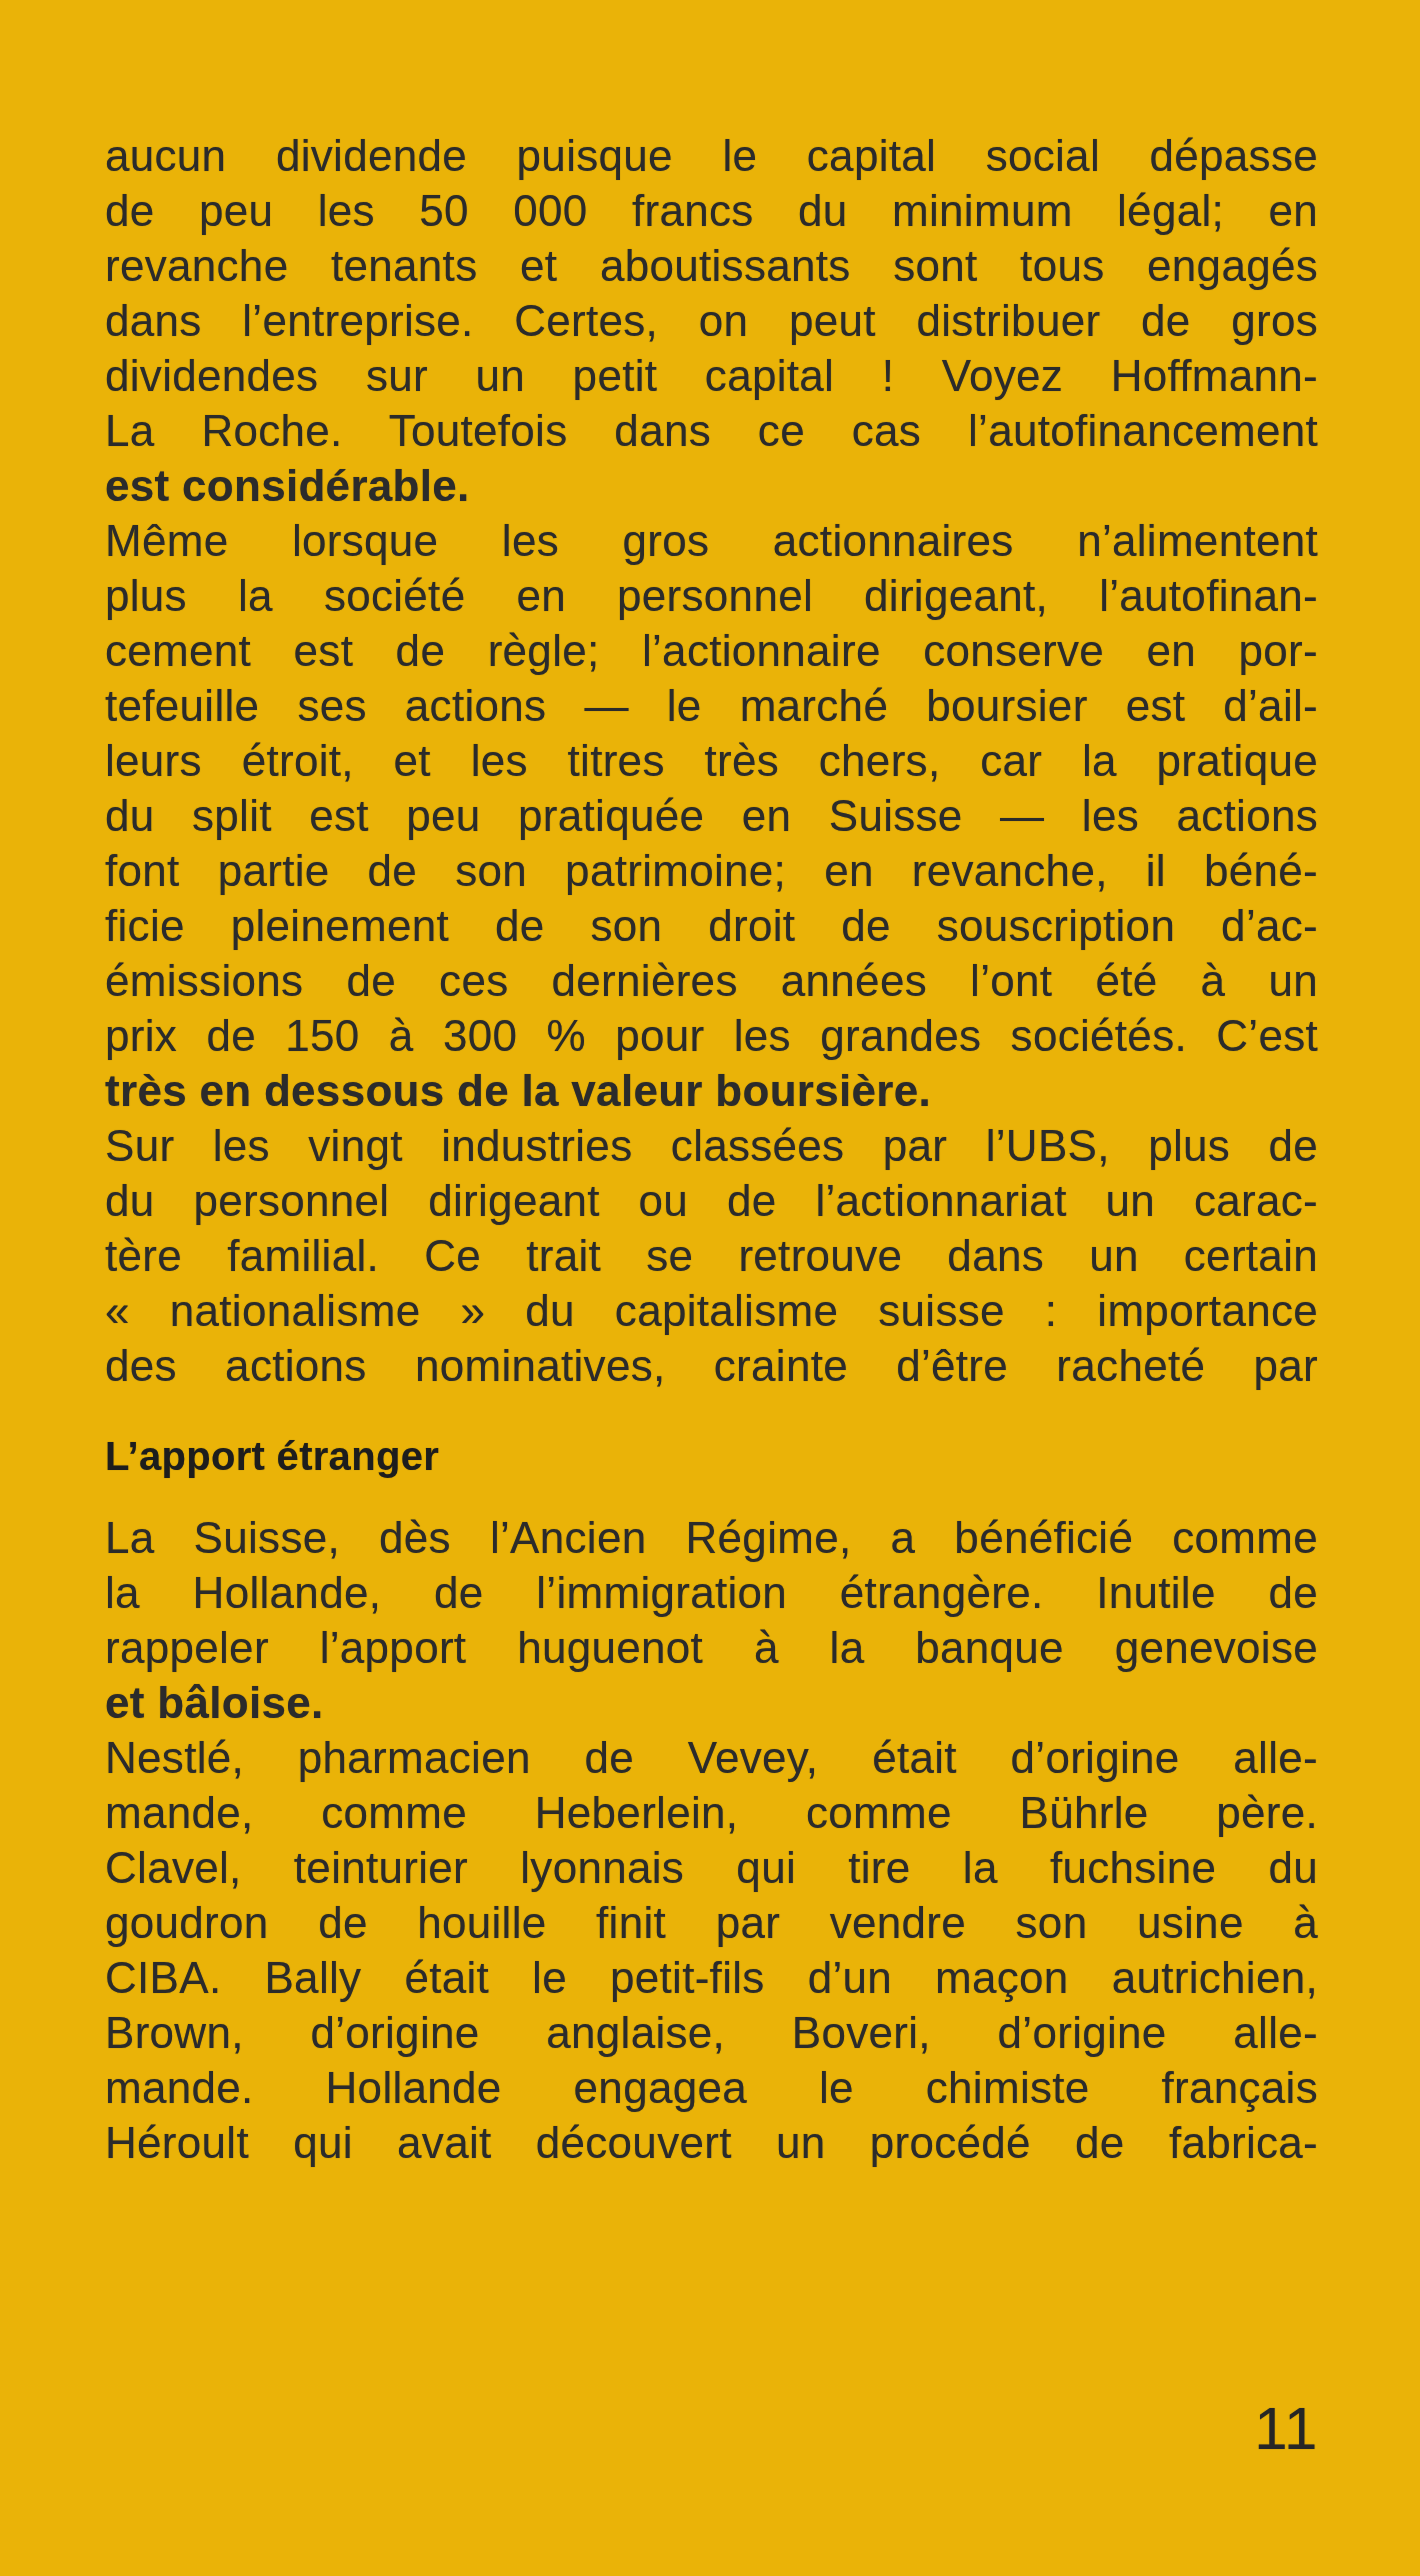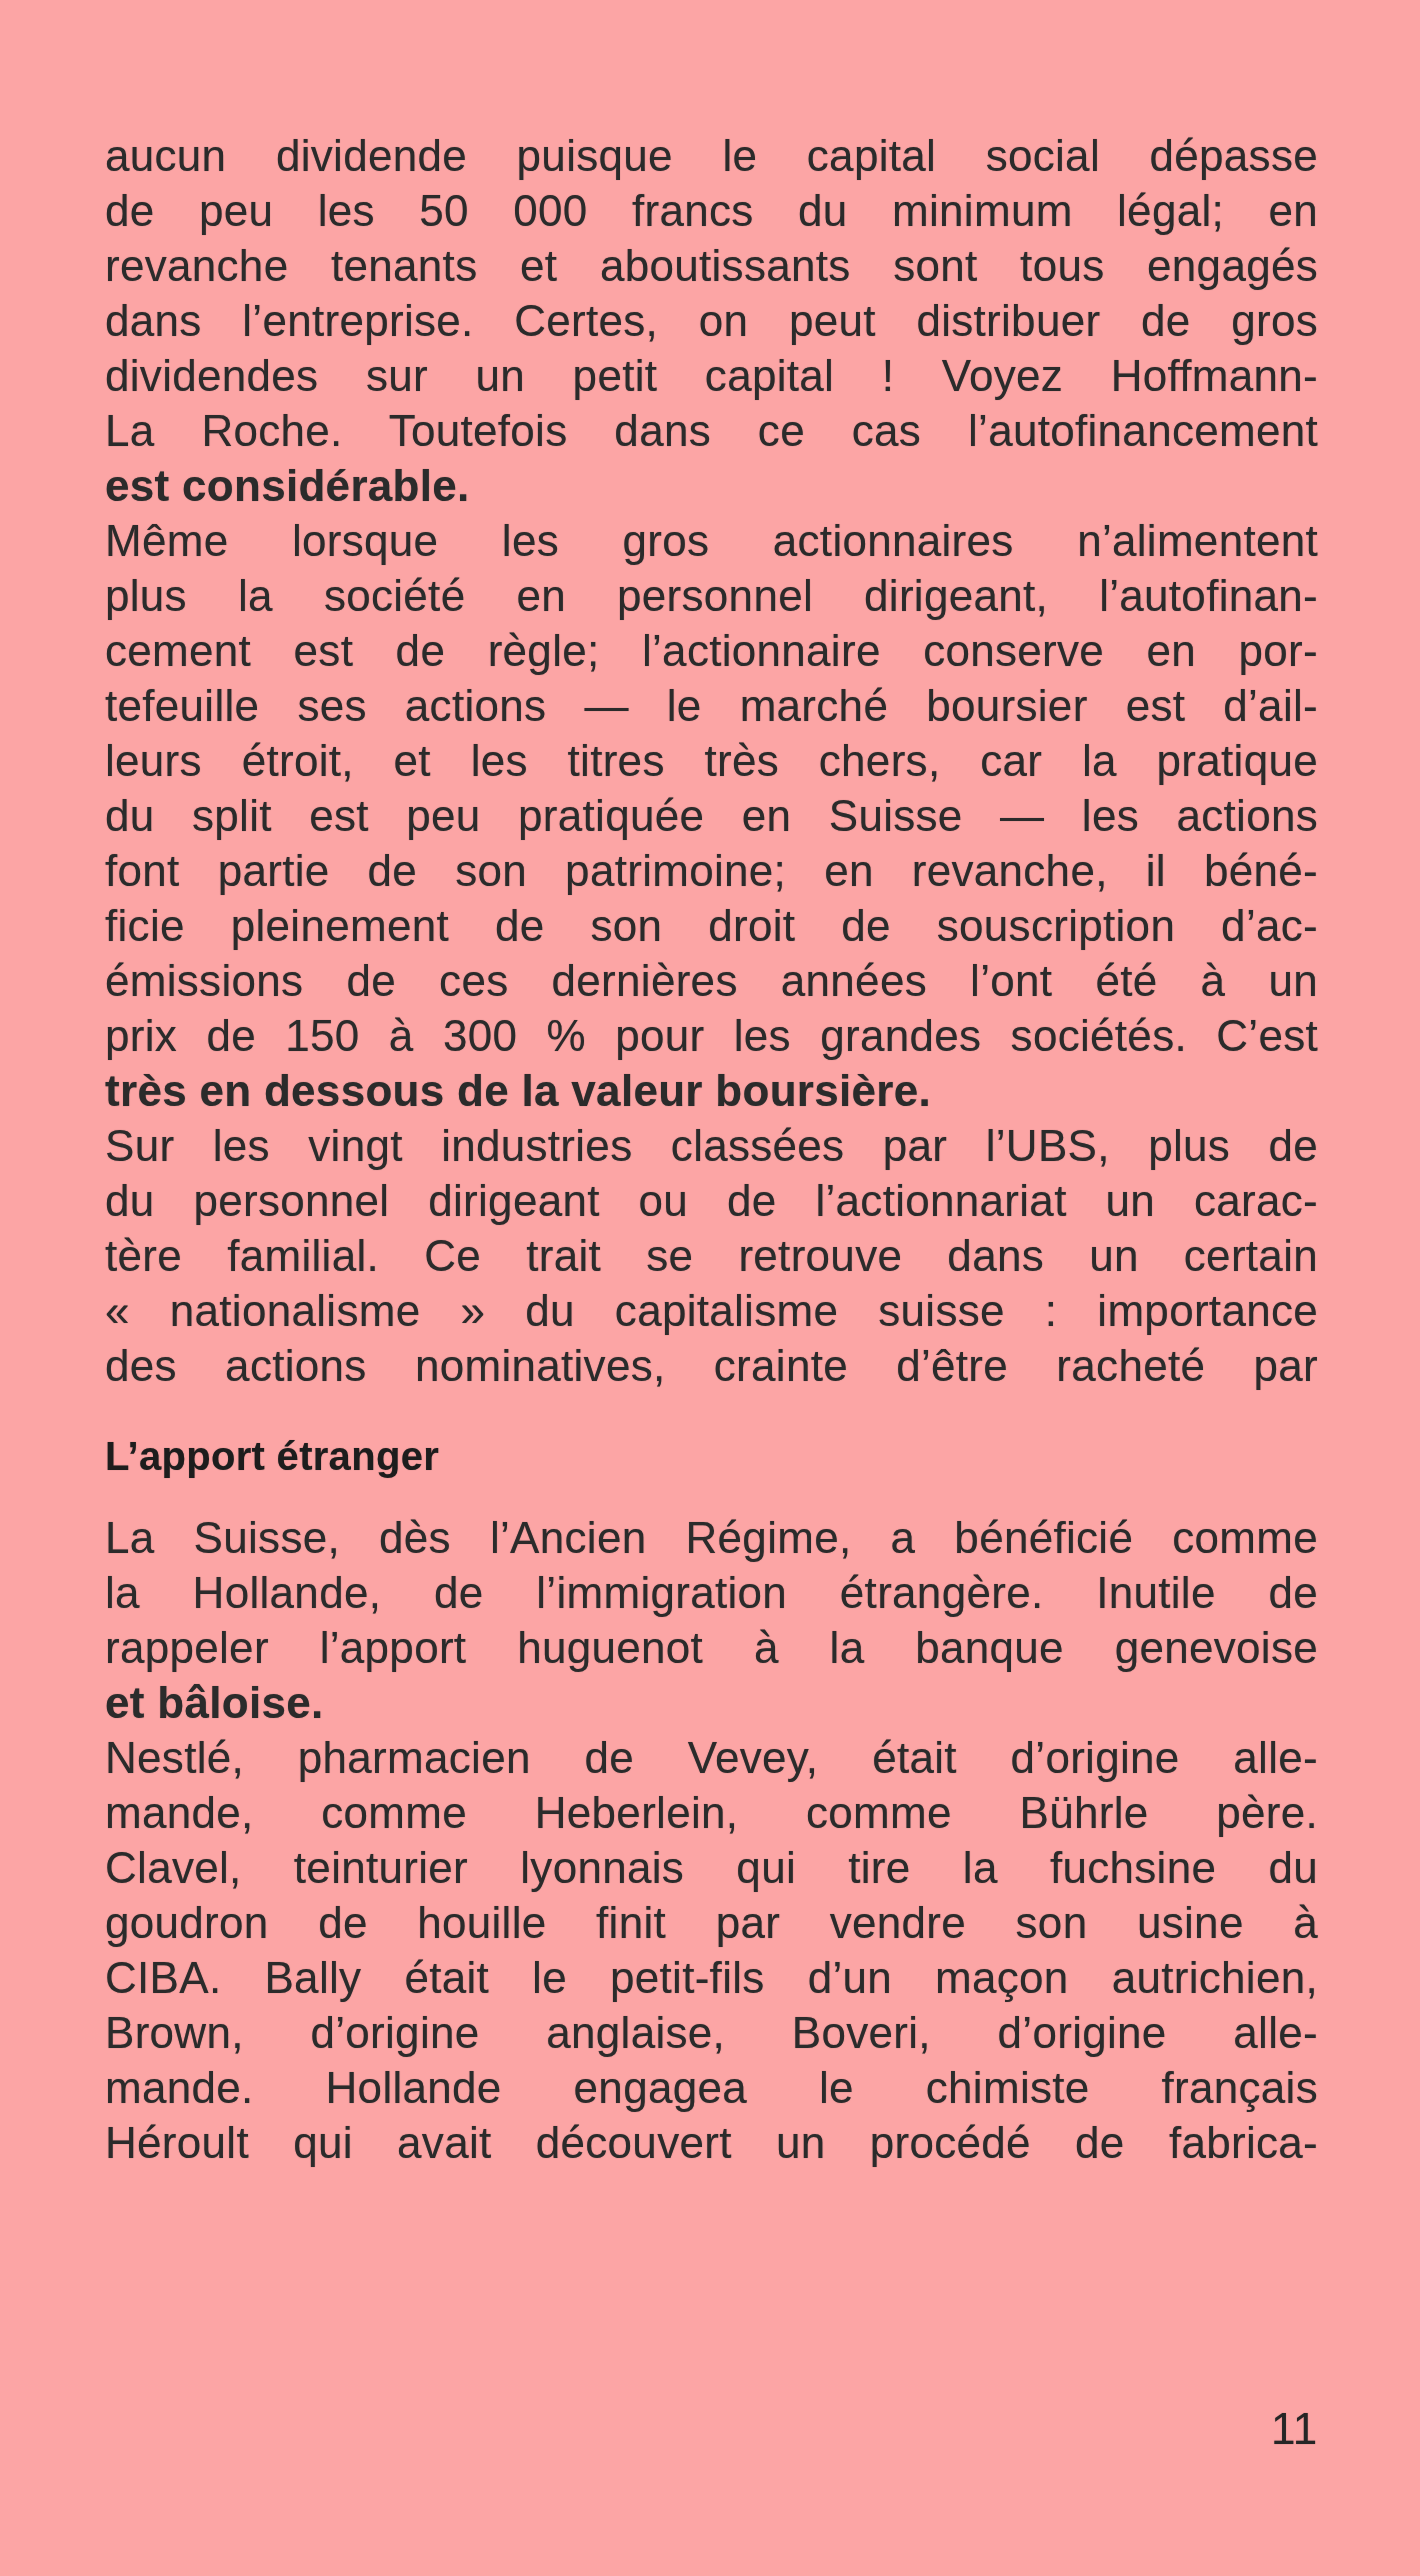--- a/index.html
+++ b/index.html
@@ -10,21 +10,21 @@
     width: 1420px;
     height: 2576px;
     background: #ffffff;
     font-family: "Liberation Sans", sans-serif;
     position: relative;
     overflow: hidden;
   }
   .page {
     position: absolute;
     inset: 0;
-    background: #fca5a5;
+    background: #eab308;
   }
   .text-block {
     position: absolute;
     left: 105px;
     top: 128px;
     width: 1213px;
     filter: blur(0.6px);
   }
   .paragraph {
     margin: 0;
@@ -54,21 +54,21 @@
     text-align: left;
     letter-spacing: 0.3px;
     text-shadow: 0 0 1.1px rgba(29,29,29,0.4);
   }
   .page-number {
     position: absolute;
     left: 105px;
     top: 2401px;
     width: 1213px;
     text-align: right;
-    font-size: 44px;
+    font-size: 60px;
     line-height: 55px;
     color: #262626;
     letter-spacing: 0.7px;
     filter: blur(0.4px);
     text-shadow: 0 0 1.1px rgba(38,38,38,0.45);
   }
 </style>
 </head>
 <body>
 

